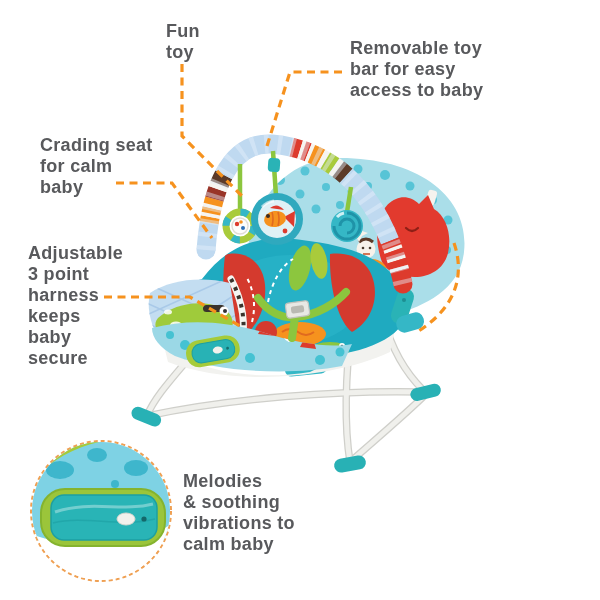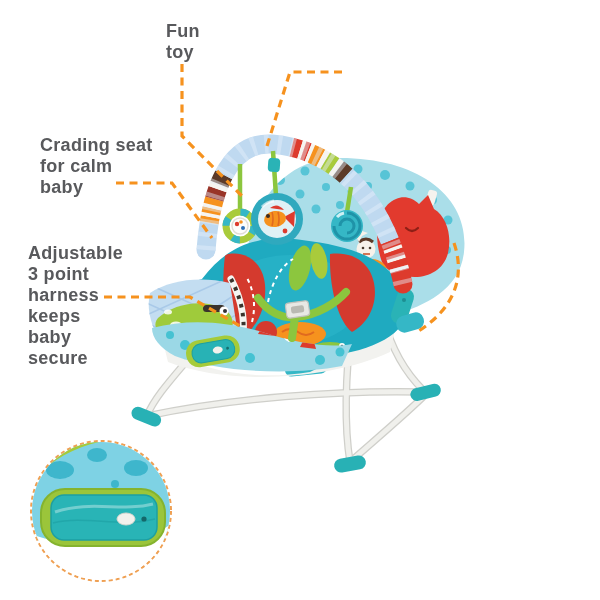--- a/index.html
+++ b/index.html
@@ -312,23 +312,30 @@
         <path d="M55,512 C90,500 122,512 153,504" stroke="#ffffff" stroke-width="3" fill="none" opacity="0.35"></path>
         <path d="M53,523 C85,515 120,528 155,519" stroke="#1D9FA2" stroke-width="1.5" fill="none" opacity="0.6"></path>
         <ellipse cx="126" cy="519" rx="9" ry="6" fill="#F2F1EC" stroke="#D8D6CE" stroke-width="1"></ellipse>
         <circle cx="144" cy="519" r="2.6" fill="#14686A"></circle>
       </g>
     </g>
   </svg>
 
   <div class="label" style="left:166px; top:21px;">Fun
 toy</div>
+  <div class="label" style="left:350px; top:38px;">Removable toy
+bar for easy
+access to baby</div>
   <div class="label" style="left:40px;  top:135px;">Crading seat
 for calm
 baby</div>
   <div class="label" style="left:28px;  top:243px;">Adjustable
 3 point
 harness
 keeps
 baby
 secure</div>
+  <div class="label" style="left:183px; top:471px;">Melodies
+&amp; soothing
+vibrations to
+calm baby</div>
 
 </div>
 
 </body></html>

